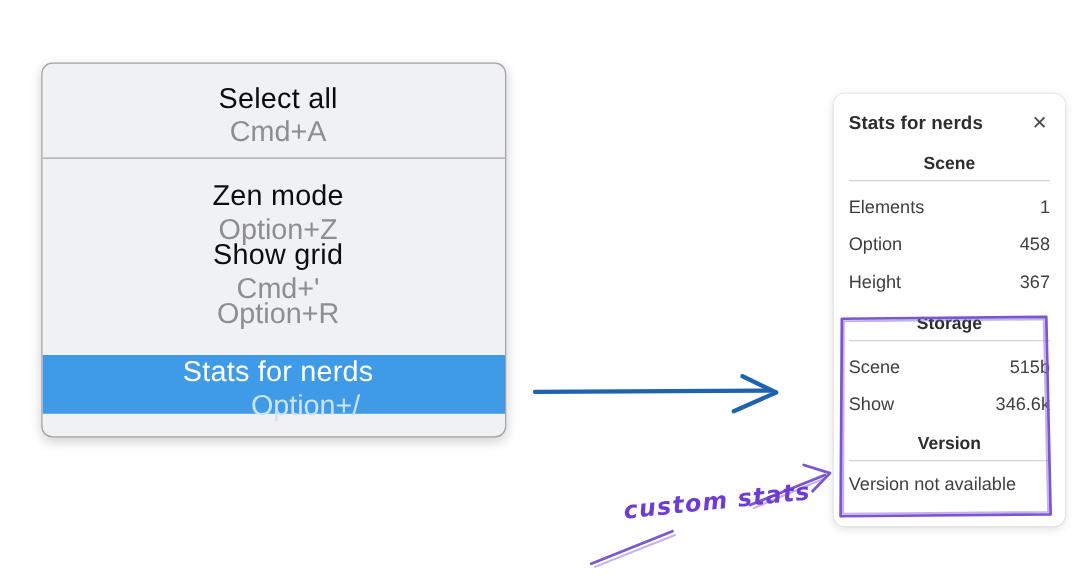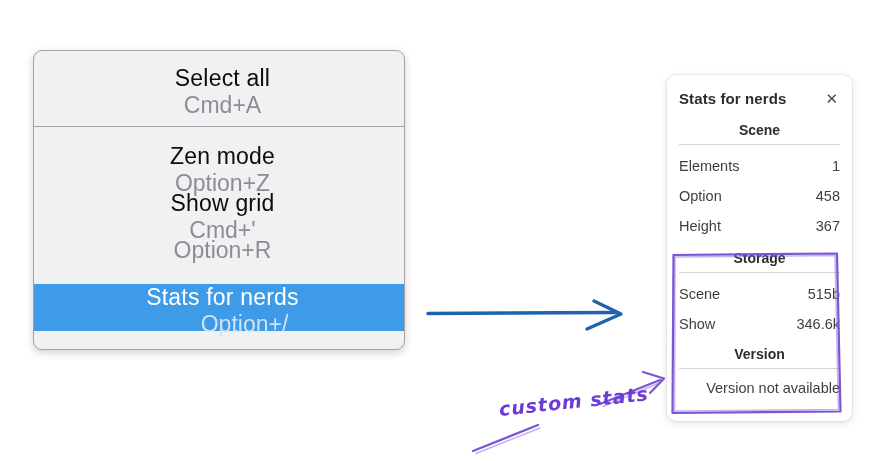--- a/index.html
+++ b/index.html
@@ -57,21 +57,21 @@
   .panel-header{height:22px;display:flex;align-items:center;justify-content:space-between;margin-bottom:12px;}
   .panel-title{font-weight:bold;font-size:15px;color:var(--heading-text);letter-spacing:.1px;}
   .panel-close{font-size:15px;color:#4a4a4a;cursor:pointer;line-height:1;padding:2px;}
   .panel-section.storage{margin-top:14px;}
   .panel-section.version{margin-top:12px;}
   .sec-heading{margin-top:6px;text-align:center;font-weight:bold;font-size:14px;color:var(--heading-text);height:18px;line-height:18px;}
   .sec-divider{border-top:1px solid var(--divider-gray);margin-top:5px;}
   .stat-row{display:flex;justify-content:space-between;margin-top:12px;height:18px;line-height:18px;gap:23px;}
   .stat-label{color:var(--panel-text);}
   .stat-value{color:var(--panel-text);}
-  .version-note{margin-top:10px;height:18px;line-height:18px;white-space:nowrap;text-align:right;}
+  .version-note{margin-top:10px;height:18px;line-height:18px;white-space:nowrap;}
 
   
   .annotations{position:absolute;left:0;top:0;width:873px;height:461px;pointer-events:none;z-index:2;}
   .blue-stroke{stroke:var(--arrow-blue);stroke-width:3.4;fill:none;stroke-linecap:round;stroke-linejoin:round;}
   .purple-stroke{stroke:var(--annot-purple);stroke-width:2.2;fill:none;stroke-linecap:round;stroke-linejoin:round;}
   .purple-echo{stroke:var(--annot-purple);stroke-width:1.6;fill:none;opacity:.45;stroke-linecap:round;}
   .custom-stats-label{
     position:absolute;left:499px;top:398px;
     color:var(--annot-purple-text);
     font-family:"DejaVu Sans",sans-serif;

